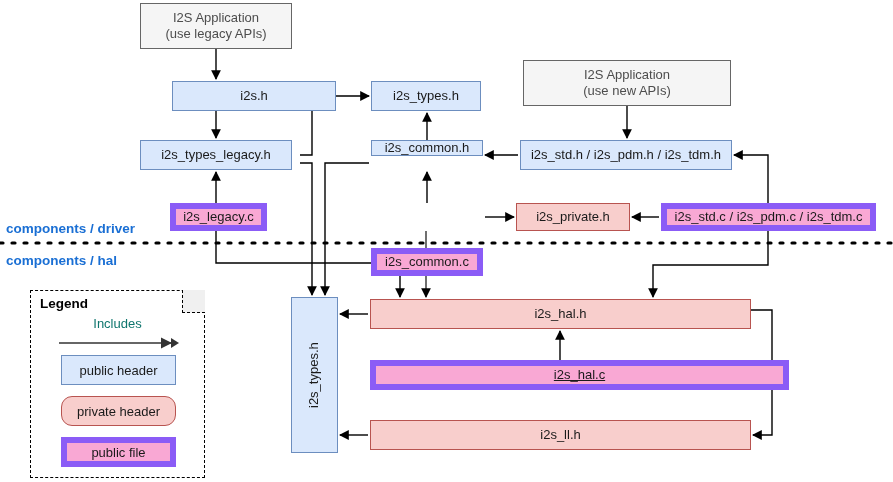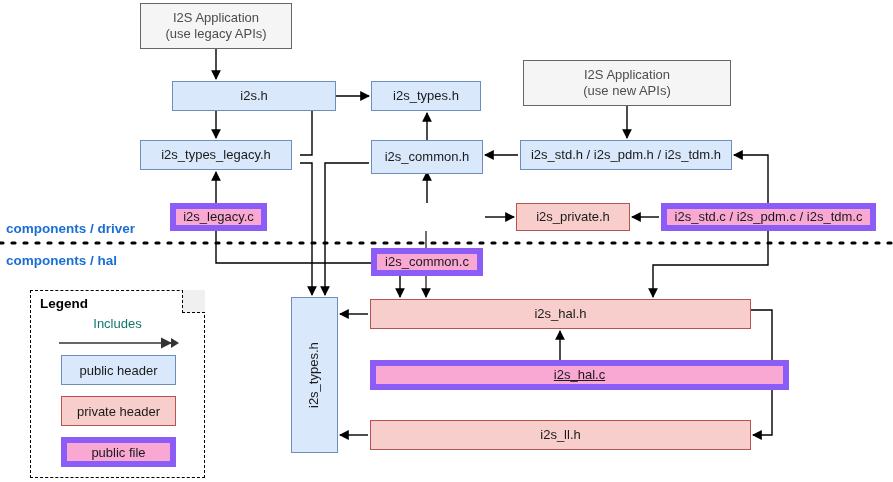--- a/index.html
+++ b/index.html
@@ -89,21 +89,21 @@
 
   <div class="node app" style="left:523px;top:60px;width:208px;height:46px;">I2S Application
 (use new APIs)</div>
 
   <div class="node pub" style="left:140px;top:81px;width:164px;height:30px;margin-left:32px;">i2s.h</div>
 
   <div class="node pub" style="left:371px;top:81px;width:110px;height:30px;">i2s_types.h</div>
 
   <div class="node pub" style="left:140px;top:140px;width:152px;height:30px;">i2s_types_legacy.h</div>
 
-  <div class="node pub" style="left:371px;top:140px;width:112px;height:34px;">i2s_common.h</div>
+  <div class="node pub" style="left:371px;top:140px;width:112px;height:16px;">i2s_common.h</div>
 
   <div class="node pub" style="left:520px;top:140px;width:212px;height:30px;">i2s_std.h / i2s_pdm.h / i2s_tdm.h</div>
 
   <div class="node src" style="left:170px;top:203px;width:97px;height:28px;">i2s_legacy.c</div>
 
   <div class="node src" style="left:371px;top:203px;width:112px;height:28px;margin-top:45px;">i2s_common.c</div>
 
   <div class="node priv" style="left:516px;top:203px;width:114px;height:28px;">i2s_private.h</div>
 
   <div class="node src" style="left:661px;top:203px;width:215px;height:28px;">i2s_std.c / i2s_pdm.c / i2s_tdm.c</div>
@@ -123,17 +123,17 @@
     <div class="fold"></div>
     <div class="ltitle">Legend</div>
     <div class="lincl">Includes</div>
 
     <svg style="position:absolute;left:28px;top:45px;width:120px;height:14px;" xmlns="http://www.w3.org/2000/svg">
       <line x1="0" y1="7" x2="112" y2="7" stroke="#333" stroke-width="1.6" marker-end="url(#ahg)"></line>
       <path d="M 112 2 L 120 7 L 112 12 z" fill="#333"></path>
     </svg>
 
     <div class="lbox pub" style="top:64px;">public header</div>
-    <div class="lbox priv" style="top:105px;">private header</div>
+    <div class="lbox priv" style="top:105px;border-radius:11px;">private header</div>
     <div class="lbox src" style="top:146px;">public file</div>
   </div>
 
 </div>
 
 </body></html>

